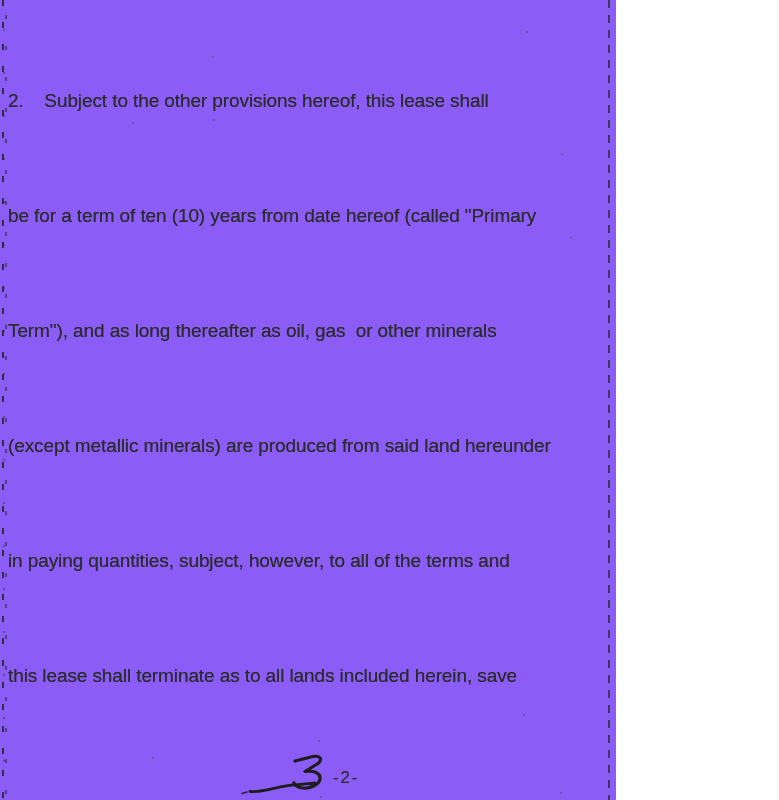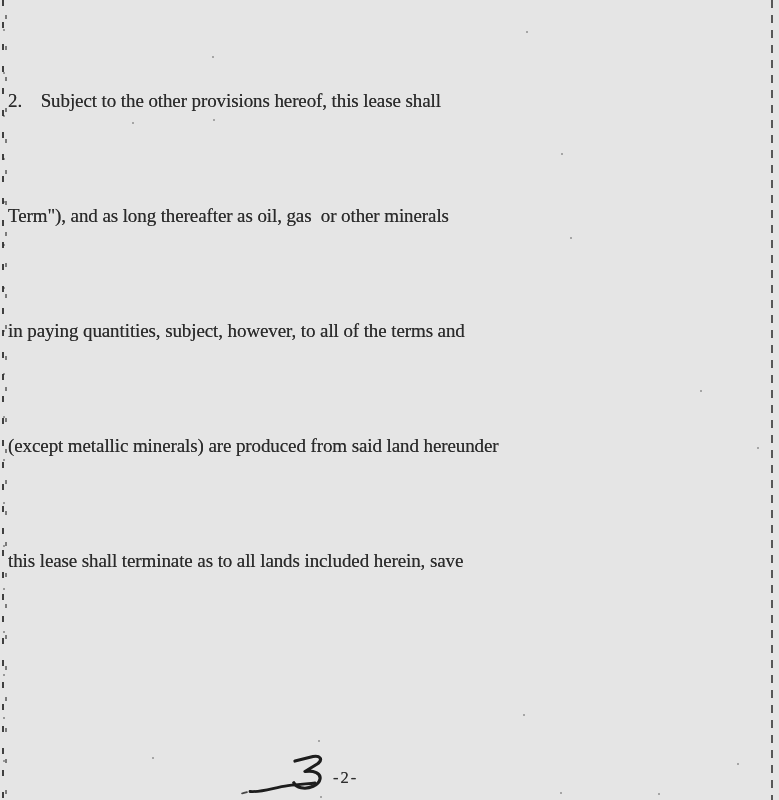--- a/index.html
+++ b/index.html
@@ -3,24 +3,24 @@
 <meta charset="utf-8">
 <style>
   html, body { margin: 0; padding: 0; }
   body {
     width: 779px; height: 800px;
     background: #ffffff;
     overflow: hidden;
   }
   .page {
     position: relative;
-    width: 779px; height: 800px;
-    background: #e5e5e5;
+    width: 616px; height: 800px;
+    background: #8b5cf6;
     overflow: hidden;
-    font-family: Liberation Serif, serif;
+    font-family: Liberation Sans, sans-serif;
   }
   
   .edge {
     position: absolute; top: 0; bottom: 0;
     pointer-events: none;
   }
   .edge-left {
     left: 1px; width: 7px;
     background-image:
       repeating-linear-gradient(180deg, rgba(35,35,35,.85) 0 6px, transparent 6px 22px),
@@ -74,23 +74,24 @@
 </head>
 <body>
 
 <div class="page">
 
   <div class="edge edge-left"></div>
   <div class="edge edge-right"></div>
 
   <div class="text-block">
     <div class="line">2.    Subject to the other provisions hereof, this lease shall</div>
+    <div class="line">be for a term of ten (10) years from date hereof (called "Primary</div>
     <div class="line">Term"), and as long thereafter as oil, gas  or other minerals</div>
+    <div class="line">(except metallic minerals) are produced from said land hereunder</div>
     <div class="line">in paying quantities, subject, however, to all of the terms and</div>
-    <div class="line">(except metallic minerals) are produced from said land hereunder</div>
     <div class="line">this lease shall terminate as to all lands included herein, save</div>
     
     
     
     
     
     
     
     
     

